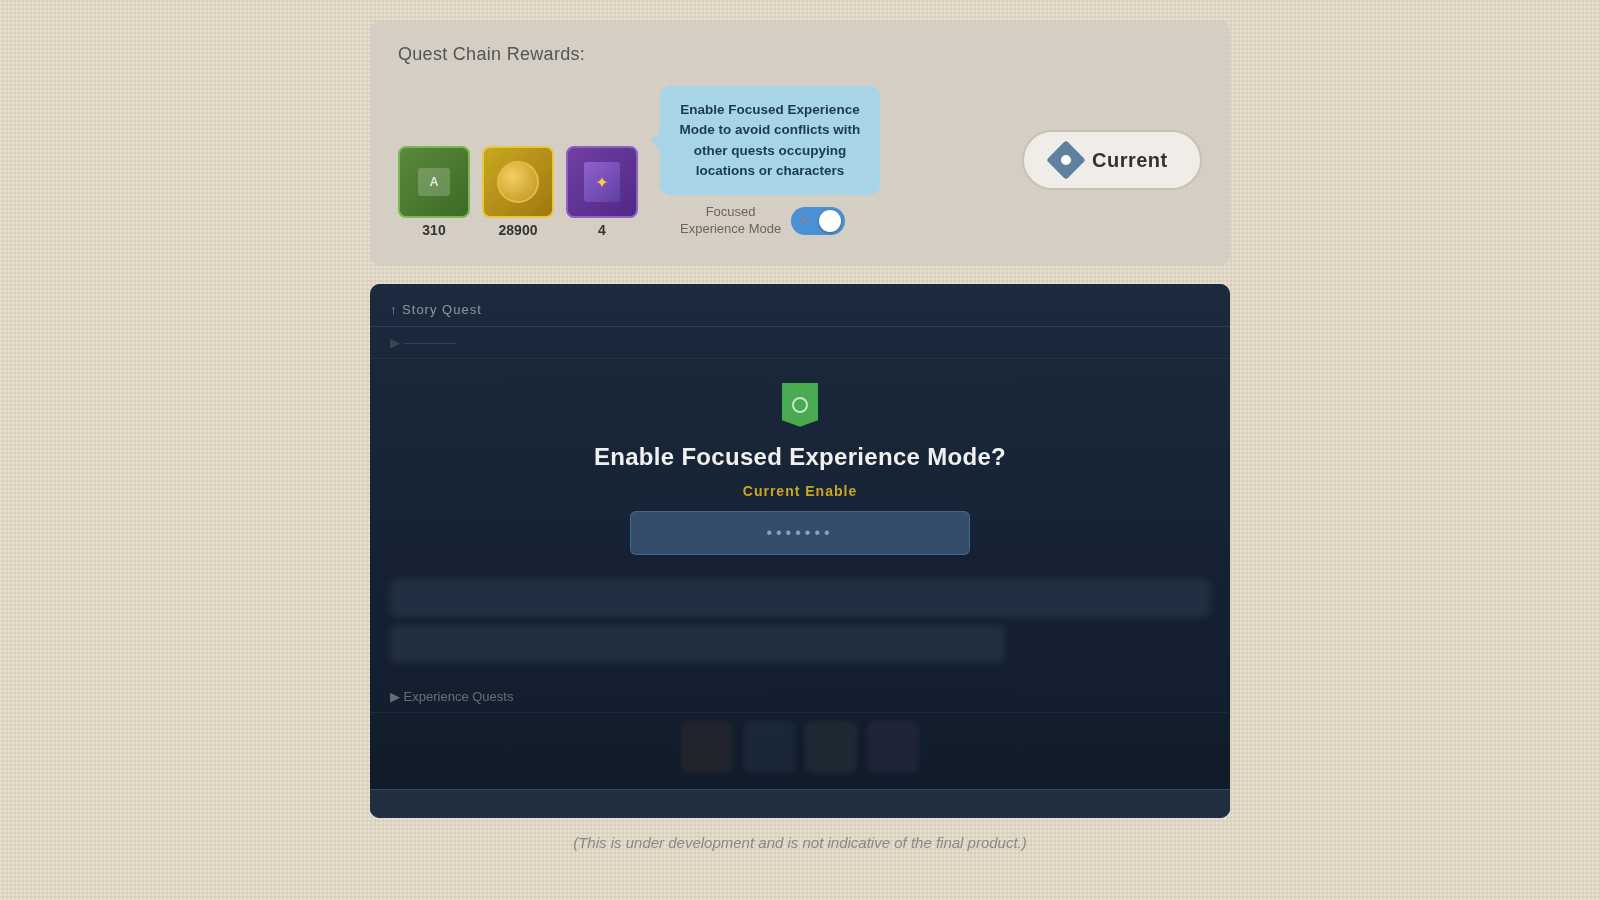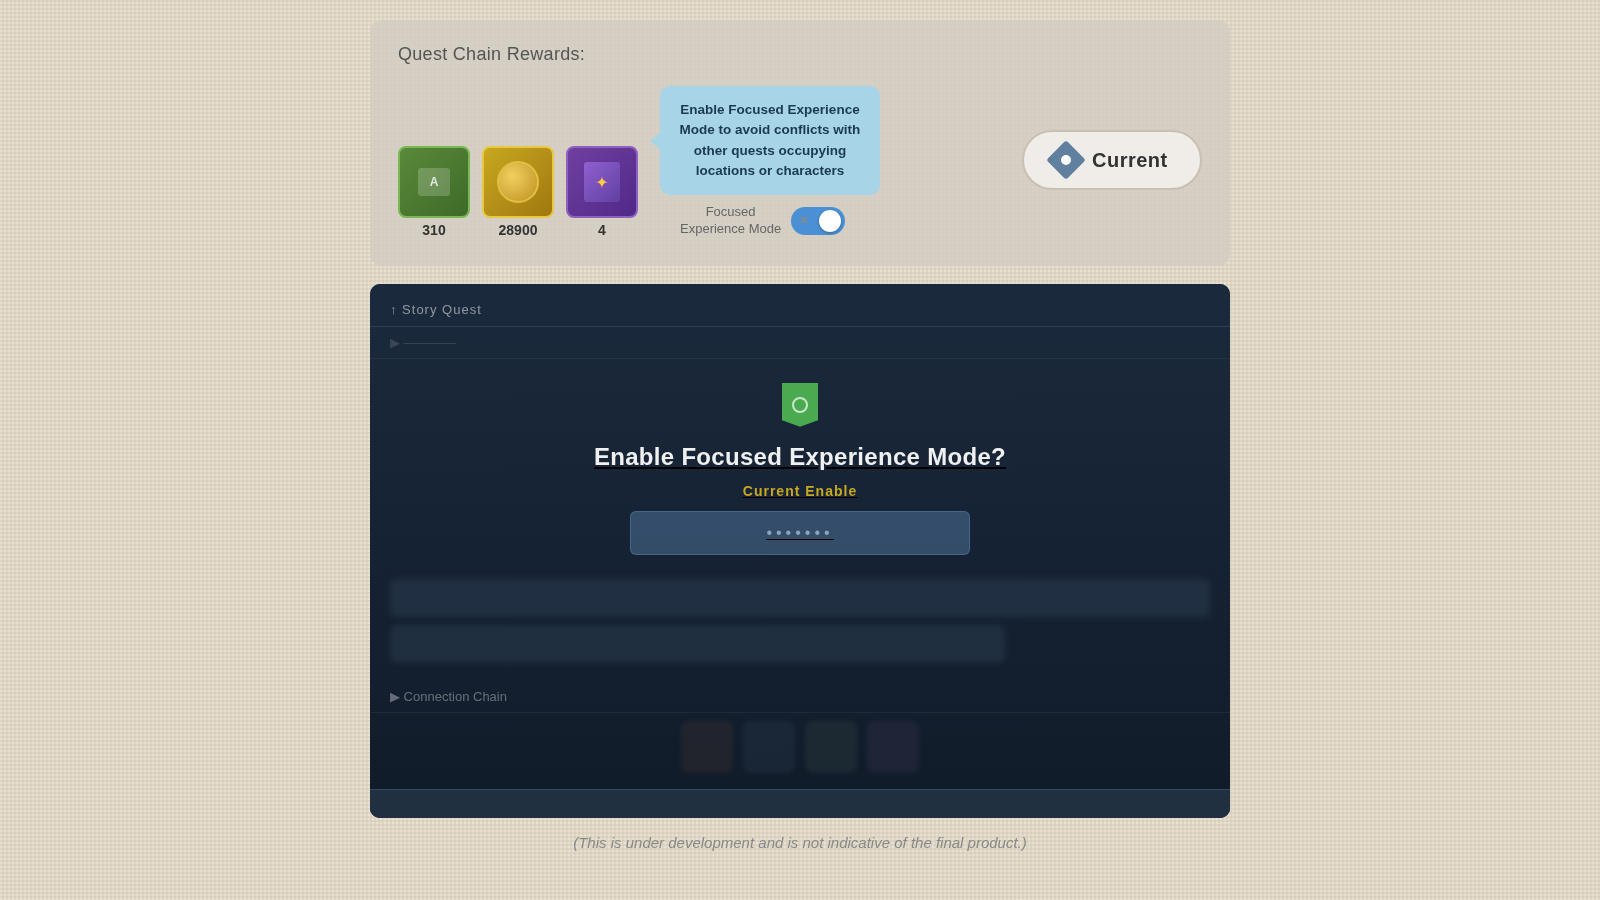--- a/index.html
+++ b/index.html
@@ -240,21 +240,20 @@
       border-bottom: 1px solid rgba(255,255,255,0.05);
     }
 
     
     .dialog-section {
       padding: 24px 40px;
       display: flex;
       flex-direction: column;
       align-items: center;
       gap: 12px;
-      text-decoration: underline;
     }
 
     .dialog-icon-bookmark {
       width: 36px;
       height: 44px;
       background: #4aaa50;
       clip-path: polygon(0% 0%, 100% 0%, 100% 85%, 50% 100%, 0% 85%);
       display: flex;
       align-items: center;
       justify-content: center;
@@ -476,21 +475,21 @@
       </div>
 
     </div>
 
     <div class="quest-list-blurred">
       <div class="blurred-item"></div>
       <div class="blurred-item" style="width:75%;"></div>
     </div>
 
     <div class="quest-item-row">
-      <span>▶ Connection Chain</span>
+      <span>▶ Experience Quests</span>
     </div>
 
     <div class="char-icons-row">
       <div class="char-icon" style="background:rgba(80,60,50,0.5);"></div>
       <div class="char-icon" style="background:rgba(50,70,90,0.5);"></div>
       <div class="char-icon" style="background:rgba(60,80,70,0.5);"></div>
       <div class="char-icon" style="background:rgba(70,60,90,0.5);"></div>
     </div>
 
     <div class="bottom-bar">

